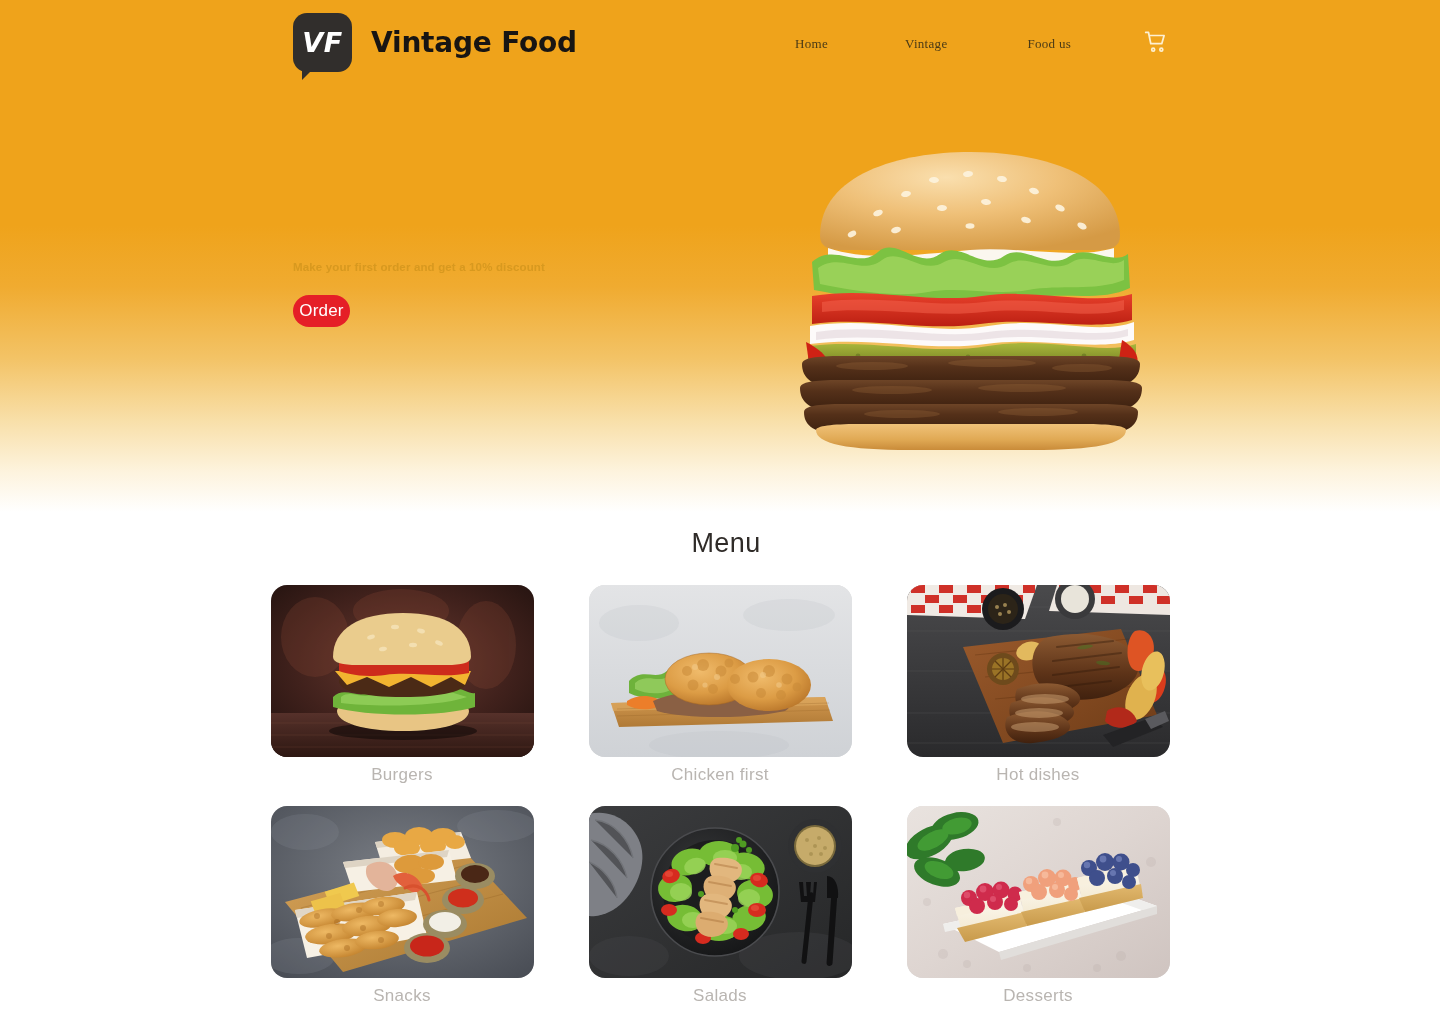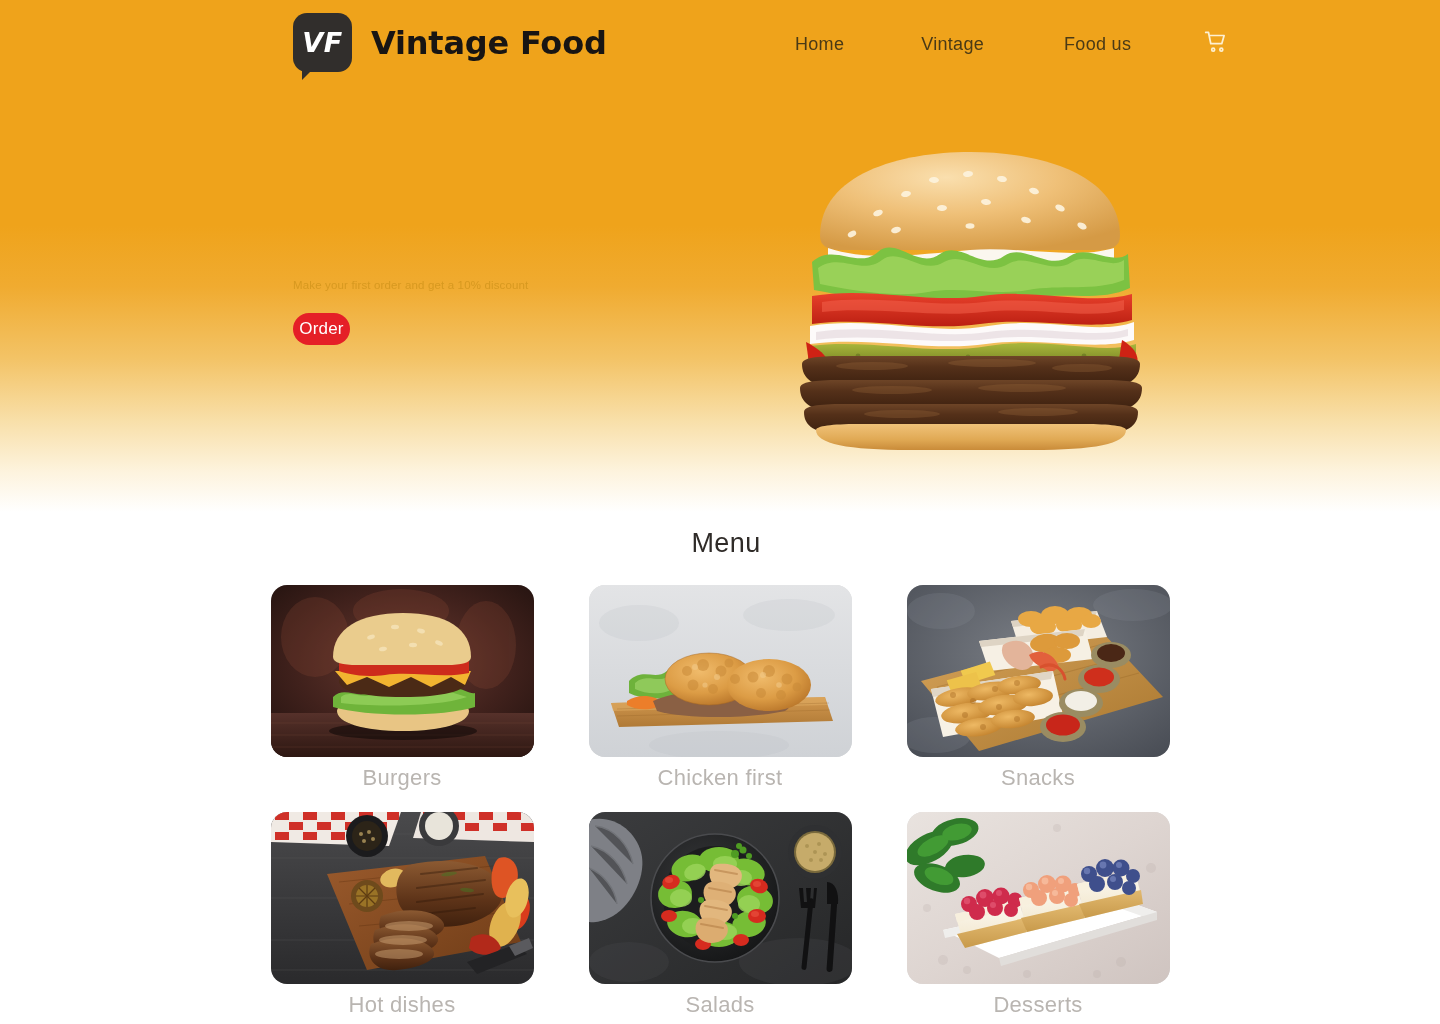--- a/index.html
+++ b/index.html
@@ -81,41 +81,42 @@
     font-weight: bold;
     color: #ffffff;
     letter-spacing: 0.5px;
     line-height: 1;
     position: relative;
     z-index: 2;
   }
 
   .brand-name {
     font-family: "DejaVu Sans", sans-serif;
-    font-size: 32px;
+    font-size: 28px;
     font-weight: bold;
     color: #181513;
     letter-spacing: -0.2px;
     white-space: nowrap;
   }
 
   .nav-links {
     position: absolute;
     left: 795px;
     top: 33px;
     display: flex;
     align-items: center;
   }
   .nav-link {
-    font-size: 18px;
+    font-size: 13px;
     color: #4a3a16;
     letter-spacing: 0.3px;
     text-decoration: none;
     white-space: nowrap;
     cursor: pointer;
+    font-family: Liberation Serif, serif;
   }
   .nav-gap-1 { width: 77px; }
   .nav-gap-2 { width: 80px; }
   .nav-gap-3 { width: 72px; }
 
   .cart-btn {
     width: 26px;
     height: 26px;
     display: flex;
     align-items: center;
@@ -133,25 +134,26 @@
     z-index: 20;
   }
   .hero-title {
     font-size: 22.5px;
     font-weight: normal;
     color: #2c2724;
     letter-spacing: 0.1px;
     line-height: 1.2;
   }
   .hero-sub {
-    margin-top: 43px;
+    margin-top: 25px;
     font-size: 11.5px;
     color: rgba(212, 150, 30, 0.88);
     letter-spacing: 0.15px;
     white-space: nowrap;
+    font-weight: bold;
   }
   .order-btn {
     margin-top: 22px;
     display: inline-flex;
     align-items: center;
     justify-content: center;
     width: 57px;
     height: 32px;
     background: #e51f27;
     border: none;
@@ -211,21 +213,21 @@
     height: 172px;
     border-radius: 16px;
     overflow: hidden;
     position: relative;
     background: #ddd;
   }
   .card-img svg { display:block; width:100%; height:100%; }
   .card-label {
     margin-top: 8px;
     text-align: center;
-    font-size: 22px;
+    font-size: 17px;
     color: #b9b5b1;
     letter-spacing: 0.3px;
     font-weight: normal;
   }
 </style>
 </head>
 <body>
 
 <div class="page">
 
@@ -512,115 +514,20 @@
             </g>
           </svg>
         </div>
         <div class="card-label">Chicken first</div>
       </div>
 
       <div class="card">
         <div class="card-img">
           <svg viewBox="0 0 263 172" preserveAspectRatio="xMidYMid slice">
             <defs>
-              <radialGradient id="snBg" cx="50%" cy="40%" r="80%">
-                <stop offset="0%" stop-color="#7b7f86"></stop>
-                <stop offset="100%" stop-color="#464a52"></stop>
-              </radialGradient>
-              <linearGradient id="snBoard" x1="0" y1="0" x2="1" y2="1">
-                <stop offset="0%" stop-color="#d5a259"></stop>
-                <stop offset="100%" stop-color="#a9772f"></stop>
-              </linearGradient>
-              <radialGradient id="snFry" cx="40%" cy="35%" r="70%">
-                <stop offset="0%" stop-color="#eeb964"></stop>
-                <stop offset="100%" stop-color="#c4842f"></stop>
-              </radialGradient>
-            </defs>
-            <rect width="263" height="172" fill="url(#snBg)"></rect>
-            <g opacity="0.2" fill="#8d939c">
-              <ellipse cx="34" cy="26" rx="34" ry="18"></ellipse>
-              <ellipse cx="226" cy="20" rx="40" ry="16"></ellipse>
-              <ellipse cx="28" cy="150" rx="36" ry="18"></ellipse>
-            </g>
-
-            <path d="M14 96 L196 48 L256 112 L72 166 Z" fill="url(#snBoard)"></path>
-            <g opacity="0.25" stroke="#86571c" stroke-width="1.2">
-              <path d="M30 102 L200 58"></path>
-              <path d="M46 118 L216 72"></path>
-              <path d="M62 134 L232 88"></path>
-            </g>
-
-            <path d="M104 36 L190 26 L200 52 L112 62 Z" fill="#f4ede1"></path>
-            <path d="M104 36 L190 26 L188 32 L106 42 Z" fill="#ddd3c3"></path>
-            <g fill="#e8a844">
-              <ellipse cx="124" cy="34" rx="13" ry="8"></ellipse>
-              <ellipse cx="148" cy="30" rx="14" ry="9"></ellipse>
-              <ellipse cx="172" cy="30" rx="13" ry="8"></ellipse>
-              <ellipse cx="136" cy="42" rx="13" ry="8"></ellipse>
-              <ellipse cx="162" cy="40" rx="13" ry="8"></ellipse>
-              <ellipse cx="184" cy="36" rx="10" ry="7"></ellipse>
-            </g>
-
-            <path d="M72 56 L178 44 L186 74 L82 86 Z" fill="#f6f0e4"></path>
-            <path d="M72 56 L178 44 L176 51 L74 62 Z" fill="#ded4c4"></path>
-            <g fill="#dd9a3b">
-              <ellipse cx="138" cy="58" rx="15" ry="9" transform="rotate(-8 138 58)"></ellipse>
-              <ellipse cx="160" cy="56" rx="13" ry="8"></ellipse>
-              <ellipse cx="150" cy="70" rx="14" ry="8"></ellipse>
-            </g>
-
-            <path d="M96 60 C108 52 122 56 126 68 C130 80 120 88 110 84
-                     C100 80 92 70 96 60 Z" fill="#e3b49a"></path>
-            <path d="M122 70 C134 62 148 70 152 82 L144 88 C136 82 126 80 122 70 Z" fill="#e2603c"></path>
-            <path d="M134 82 C146 76 156 84 158 94" fill="none" stroke="#d8512e" stroke-width="3" stroke-linecap="round"></path>
-
-            <path d="M24 104 L146 86 L156 130 L36 152 Z" fill="#f7f1e5"></path>
-            <path d="M24 104 L146 86 L144 94 L26 112 Z" fill="#e0d6c6"></path>
-
-            <path d="M54 84 L84 78 L88 92 L58 98 Z" fill="#f0c94e" transform="rotate(-6 70 88)"></path>
-            <path d="M40 94 L70 88 L74 102 L44 108 Z" fill="#edc24a" transform="rotate(-4 56 98)"></path>
-
-            <g>
-              <ellipse cx="52" cy="112" rx="24" ry="9" fill="url(#snFry)" transform="rotate(-10 52 112)"></ellipse>
-              <ellipse cx="84" cy="106" rx="24" ry="9" fill="url(#snFry)" transform="rotate(-8 84 106)"></ellipse>
-              <ellipse cx="112" cy="100" rx="22" ry="9" fill="url(#snFry)" transform="rotate(-6 112 100)"></ellipse>
-              <ellipse cx="60" cy="128" rx="26" ry="10" fill="url(#snFry)" transform="rotate(-8 60 128)"></ellipse>
-              <ellipse cx="96" cy="120" rx="25" ry="10" fill="url(#snFry)" transform="rotate(-7 96 120)"></ellipse>
-              <ellipse cx="126" cy="112" rx="20" ry="9" fill="url(#snFry)" transform="rotate(-5 126 112)"></ellipse>
-              <ellipse cx="72" cy="142" rx="24" ry="9" fill="url(#snFry)" transform="rotate(-8 72 142)"></ellipse>
-              <ellipse cx="106" cy="134" rx="22" ry="9" fill="url(#snFry)" transform="rotate(-6 106 134)"></ellipse>
-            </g>
-            <g fill="#a86b22" opacity="0.45">
-              <circle cx="46" cy="110" r="3"></circle>
-                <circle cx="66" cy="116" r="3"></circle>
-              <circle cx="88" cy="104" r="3"></circle>
-                <circle cx="110" cy="98" r="3"></circle>
-              <circle cx="58" cy="130" r="3"></circle>
-                <circle cx="92" cy="122" r="3"></circle>
-              <circle cx="76" cy="142" r="3"></circle>
-                <circle cx="110" cy="134" r="3"></circle>
-            </g>
-
-            <ellipse cx="204" cy="70" rx="20" ry="13" fill="#9a8c62"></ellipse>
-            <ellipse cx="204" cy="68" rx="14" ry="9" fill="#4a2716"></ellipse>
-            <ellipse cx="192" cy="94" rx="21" ry="14" fill="#9a8c62"></ellipse>
-            <ellipse cx="192" cy="92" rx="15" ry="9.5" fill="#cf2f1c"></ellipse>
-            <ellipse cx="174" cy="118" rx="22" ry="14" fill="#9a8c62"></ellipse>
-            <ellipse cx="174" cy="116" rx="16" ry="10" fill="#f2efe6"></ellipse>
-            <ellipse cx="156" cy="142" rx="23" ry="15" fill="#9a8c62"></ellipse>
-            <ellipse cx="156" cy="140" rx="17" ry="10.5" fill="#c8261a"></ellipse>
-          </svg>
-        </div>
-        <div class="card-label">Snacks</div>
-      </div>
-
-      <div class="card">
-        <div class="card-img">
-          <svg viewBox="0 0 263 172" preserveAspectRatio="xMidYMid slice">
-            <defs>
               <linearGradient id="hdWood" x1="0" y1="0" x2="0" y2="1">
                 <stop offset="0%" stop-color="#4a4a4c"></stop>
                 <stop offset="100%" stop-color="#2a2a2c"></stop>
               </linearGradient>
               <linearGradient id="hdBoard" x1="0" y1="0" x2="1" y2="1">
                 <stop offset="0%" stop-color="#9a5a2c"></stop>
                 <stop offset="100%" stop-color="#6f3c17"></stop>
               </linearGradient>
               <linearGradient id="hdSteak" x1="0" y1="0" x2="0" y2="1">
                 <stop offset="0%" stop-color="#8c5a32"></stop>
@@ -739,20 +646,115 @@
             <path d="M238 134 L258 126 L262 136 L244 144 Z" fill="#5a5a5e"></path>
           </svg>
         </div>
         <div class="card-label">Hot dishes</div>
       </div>
 
       <div class="card">
         <div class="card-img">
           <svg viewBox="0 0 263 172" preserveAspectRatio="xMidYMid slice">
             <defs>
+              <radialGradient id="snBg" cx="50%" cy="40%" r="80%">
+                <stop offset="0%" stop-color="#7b7f86"></stop>
+                <stop offset="100%" stop-color="#464a52"></stop>
+              </radialGradient>
+              <linearGradient id="snBoard" x1="0" y1="0" x2="1" y2="1">
+                <stop offset="0%" stop-color="#d5a259"></stop>
+                <stop offset="100%" stop-color="#a9772f"></stop>
+              </linearGradient>
+              <radialGradient id="snFry" cx="40%" cy="35%" r="70%">
+                <stop offset="0%" stop-color="#eeb964"></stop>
+                <stop offset="100%" stop-color="#c4842f"></stop>
+              </radialGradient>
+            </defs>
+            <rect width="263" height="172" fill="url(#snBg)"></rect>
+            <g opacity="0.2" fill="#8d939c">
+              <ellipse cx="34" cy="26" rx="34" ry="18"></ellipse>
+              <ellipse cx="226" cy="20" rx="40" ry="16"></ellipse>
+              <ellipse cx="28" cy="150" rx="36" ry="18"></ellipse>
+            </g>
+
+            <path d="M14 96 L196 48 L256 112 L72 166 Z" fill="url(#snBoard)"></path>
+            <g opacity="0.25" stroke="#86571c" stroke-width="1.2">
+              <path d="M30 102 L200 58"></path>
+              <path d="M46 118 L216 72"></path>
+              <path d="M62 134 L232 88"></path>
+            </g>
+
+            <path d="M104 36 L190 26 L200 52 L112 62 Z" fill="#f4ede1"></path>
+            <path d="M104 36 L190 26 L188 32 L106 42 Z" fill="#ddd3c3"></path>
+            <g fill="#e8a844">
+              <ellipse cx="124" cy="34" rx="13" ry="8"></ellipse>
+              <ellipse cx="148" cy="30" rx="14" ry="9"></ellipse>
+              <ellipse cx="172" cy="30" rx="13" ry="8"></ellipse>
+              <ellipse cx="136" cy="42" rx="13" ry="8"></ellipse>
+              <ellipse cx="162" cy="40" rx="13" ry="8"></ellipse>
+              <ellipse cx="184" cy="36" rx="10" ry="7"></ellipse>
+            </g>
+
+            <path d="M72 56 L178 44 L186 74 L82 86 Z" fill="#f6f0e4"></path>
+            <path d="M72 56 L178 44 L176 51 L74 62 Z" fill="#ded4c4"></path>
+            <g fill="#dd9a3b">
+              <ellipse cx="138" cy="58" rx="15" ry="9" transform="rotate(-8 138 58)"></ellipse>
+              <ellipse cx="160" cy="56" rx="13" ry="8"></ellipse>
+              <ellipse cx="150" cy="70" rx="14" ry="8"></ellipse>
+            </g>
+
+            <path d="M96 60 C108 52 122 56 126 68 C130 80 120 88 110 84
+                     C100 80 92 70 96 60 Z" fill="#e3b49a"></path>
+            <path d="M122 70 C134 62 148 70 152 82 L144 88 C136 82 126 80 122 70 Z" fill="#e2603c"></path>
+            <path d="M134 82 C146 76 156 84 158 94" fill="none" stroke="#d8512e" stroke-width="3" stroke-linecap="round"></path>
+
+            <path d="M24 104 L146 86 L156 130 L36 152 Z" fill="#f7f1e5"></path>
+            <path d="M24 104 L146 86 L144 94 L26 112 Z" fill="#e0d6c6"></path>
+
+            <path d="M54 84 L84 78 L88 92 L58 98 Z" fill="#f0c94e" transform="rotate(-6 70 88)"></path>
+            <path d="M40 94 L70 88 L74 102 L44 108 Z" fill="#edc24a" transform="rotate(-4 56 98)"></path>
+
+            <g>
+              <ellipse cx="52" cy="112" rx="24" ry="9" fill="url(#snFry)" transform="rotate(-10 52 112)"></ellipse>
+              <ellipse cx="84" cy="106" rx="24" ry="9" fill="url(#snFry)" transform="rotate(-8 84 106)"></ellipse>
+              <ellipse cx="112" cy="100" rx="22" ry="9" fill="url(#snFry)" transform="rotate(-6 112 100)"></ellipse>
+              <ellipse cx="60" cy="128" rx="26" ry="10" fill="url(#snFry)" transform="rotate(-8 60 128)"></ellipse>
+              <ellipse cx="96" cy="120" rx="25" ry="10" fill="url(#snFry)" transform="rotate(-7 96 120)"></ellipse>
+              <ellipse cx="126" cy="112" rx="20" ry="9" fill="url(#snFry)" transform="rotate(-5 126 112)"></ellipse>
+              <ellipse cx="72" cy="142" rx="24" ry="9" fill="url(#snFry)" transform="rotate(-8 72 142)"></ellipse>
+              <ellipse cx="106" cy="134" rx="22" ry="9" fill="url(#snFry)" transform="rotate(-6 106 134)"></ellipse>
+            </g>
+            <g fill="#a86b22" opacity="0.45">
+              <circle cx="46" cy="110" r="3"></circle>
+                <circle cx="66" cy="116" r="3"></circle>
+              <circle cx="88" cy="104" r="3"></circle>
+                <circle cx="110" cy="98" r="3"></circle>
+              <circle cx="58" cy="130" r="3"></circle>
+                <circle cx="92" cy="122" r="3"></circle>
+              <circle cx="76" cy="142" r="3"></circle>
+                <circle cx="110" cy="134" r="3"></circle>
+            </g>
+
+            <ellipse cx="204" cy="70" rx="20" ry="13" fill="#9a8c62"></ellipse>
+            <ellipse cx="204" cy="68" rx="14" ry="9" fill="#4a2716"></ellipse>
+            <ellipse cx="192" cy="94" rx="21" ry="14" fill="#9a8c62"></ellipse>
+            <ellipse cx="192" cy="92" rx="15" ry="9.5" fill="#cf2f1c"></ellipse>
+            <ellipse cx="174" cy="118" rx="22" ry="14" fill="#9a8c62"></ellipse>
+            <ellipse cx="174" cy="116" rx="16" ry="10" fill="#f2efe6"></ellipse>
+            <ellipse cx="156" cy="142" rx="23" ry="15" fill="#9a8c62"></ellipse>
+            <ellipse cx="156" cy="140" rx="17" ry="10.5" fill="#c8261a"></ellipse>
+          </svg>
+        </div>
+        <div class="card-label">Snacks</div>
+      </div>
+
+      <div class="card">
+        <div class="card-img">
+          <svg viewBox="0 0 263 172" preserveAspectRatio="xMidYMid slice">
+            <defs>
               <linearGradient id="slBg" x1="0" y1="0" x2="1" y2="1">
                 <stop offset="0%" stop-color="#3b3c3e"></stop>
                 <stop offset="100%" stop-color="#262728"></stop>
               </linearGradient>
               <radialGradient id="slPlate" cx="40%" cy="35%" r="70%">
                 <stop offset="0%" stop-color="#37383a"></stop>
                 <stop offset="100%" stop-color="#151617"></stop>
               </radialGradient>
             </defs>
             <rect width="263" height="172" fill="url(#slBg)"></rect>

